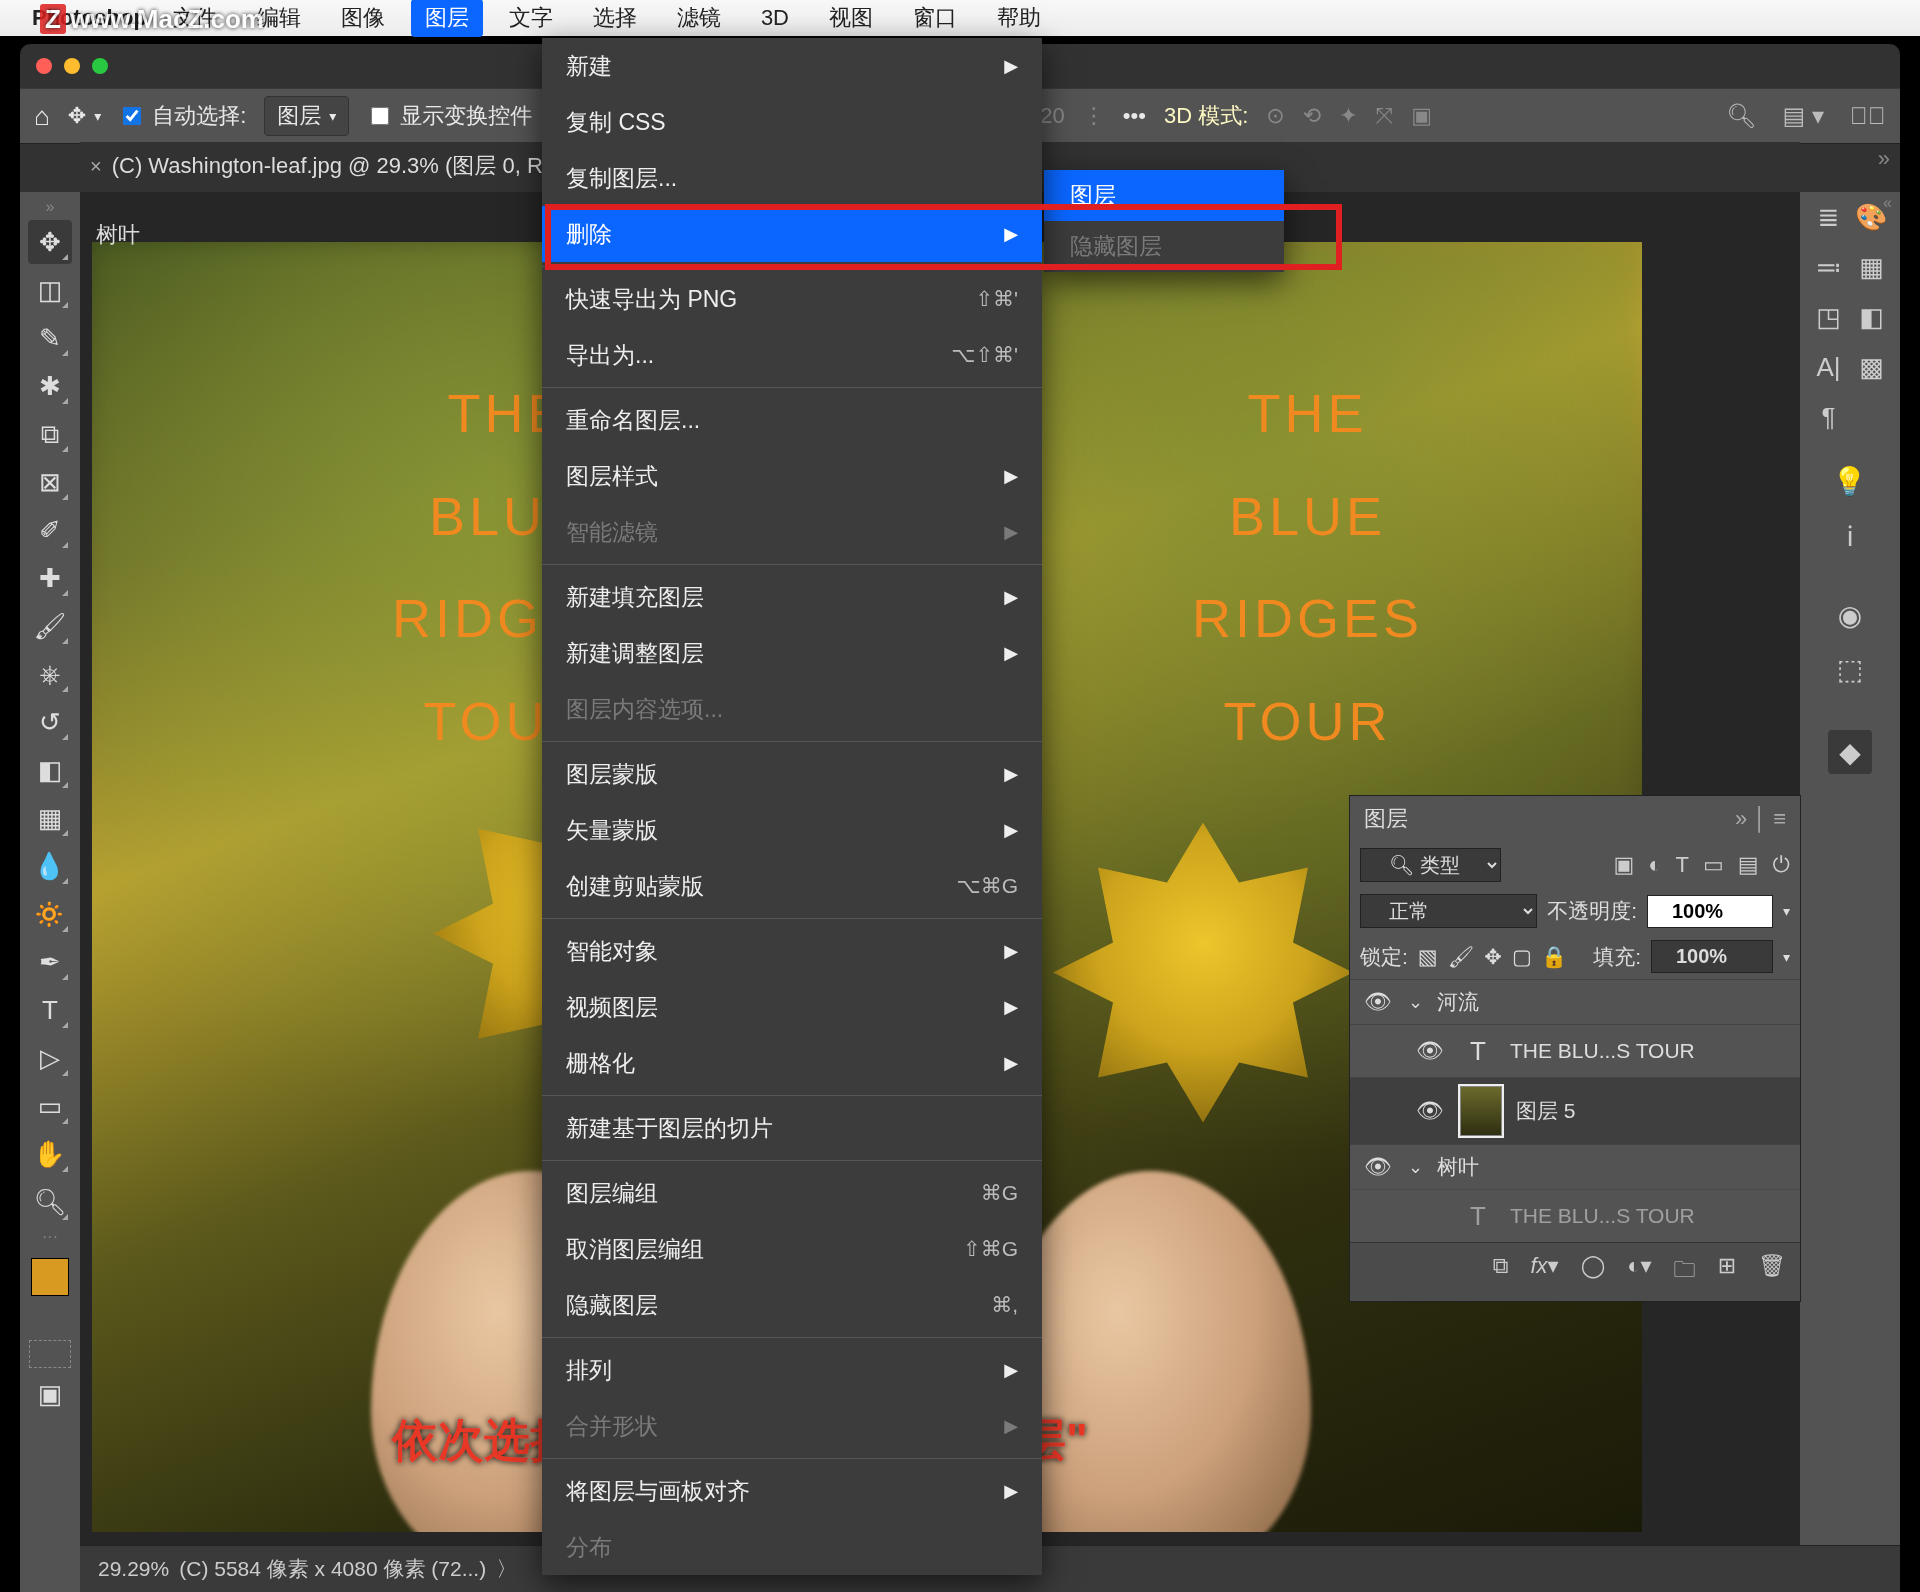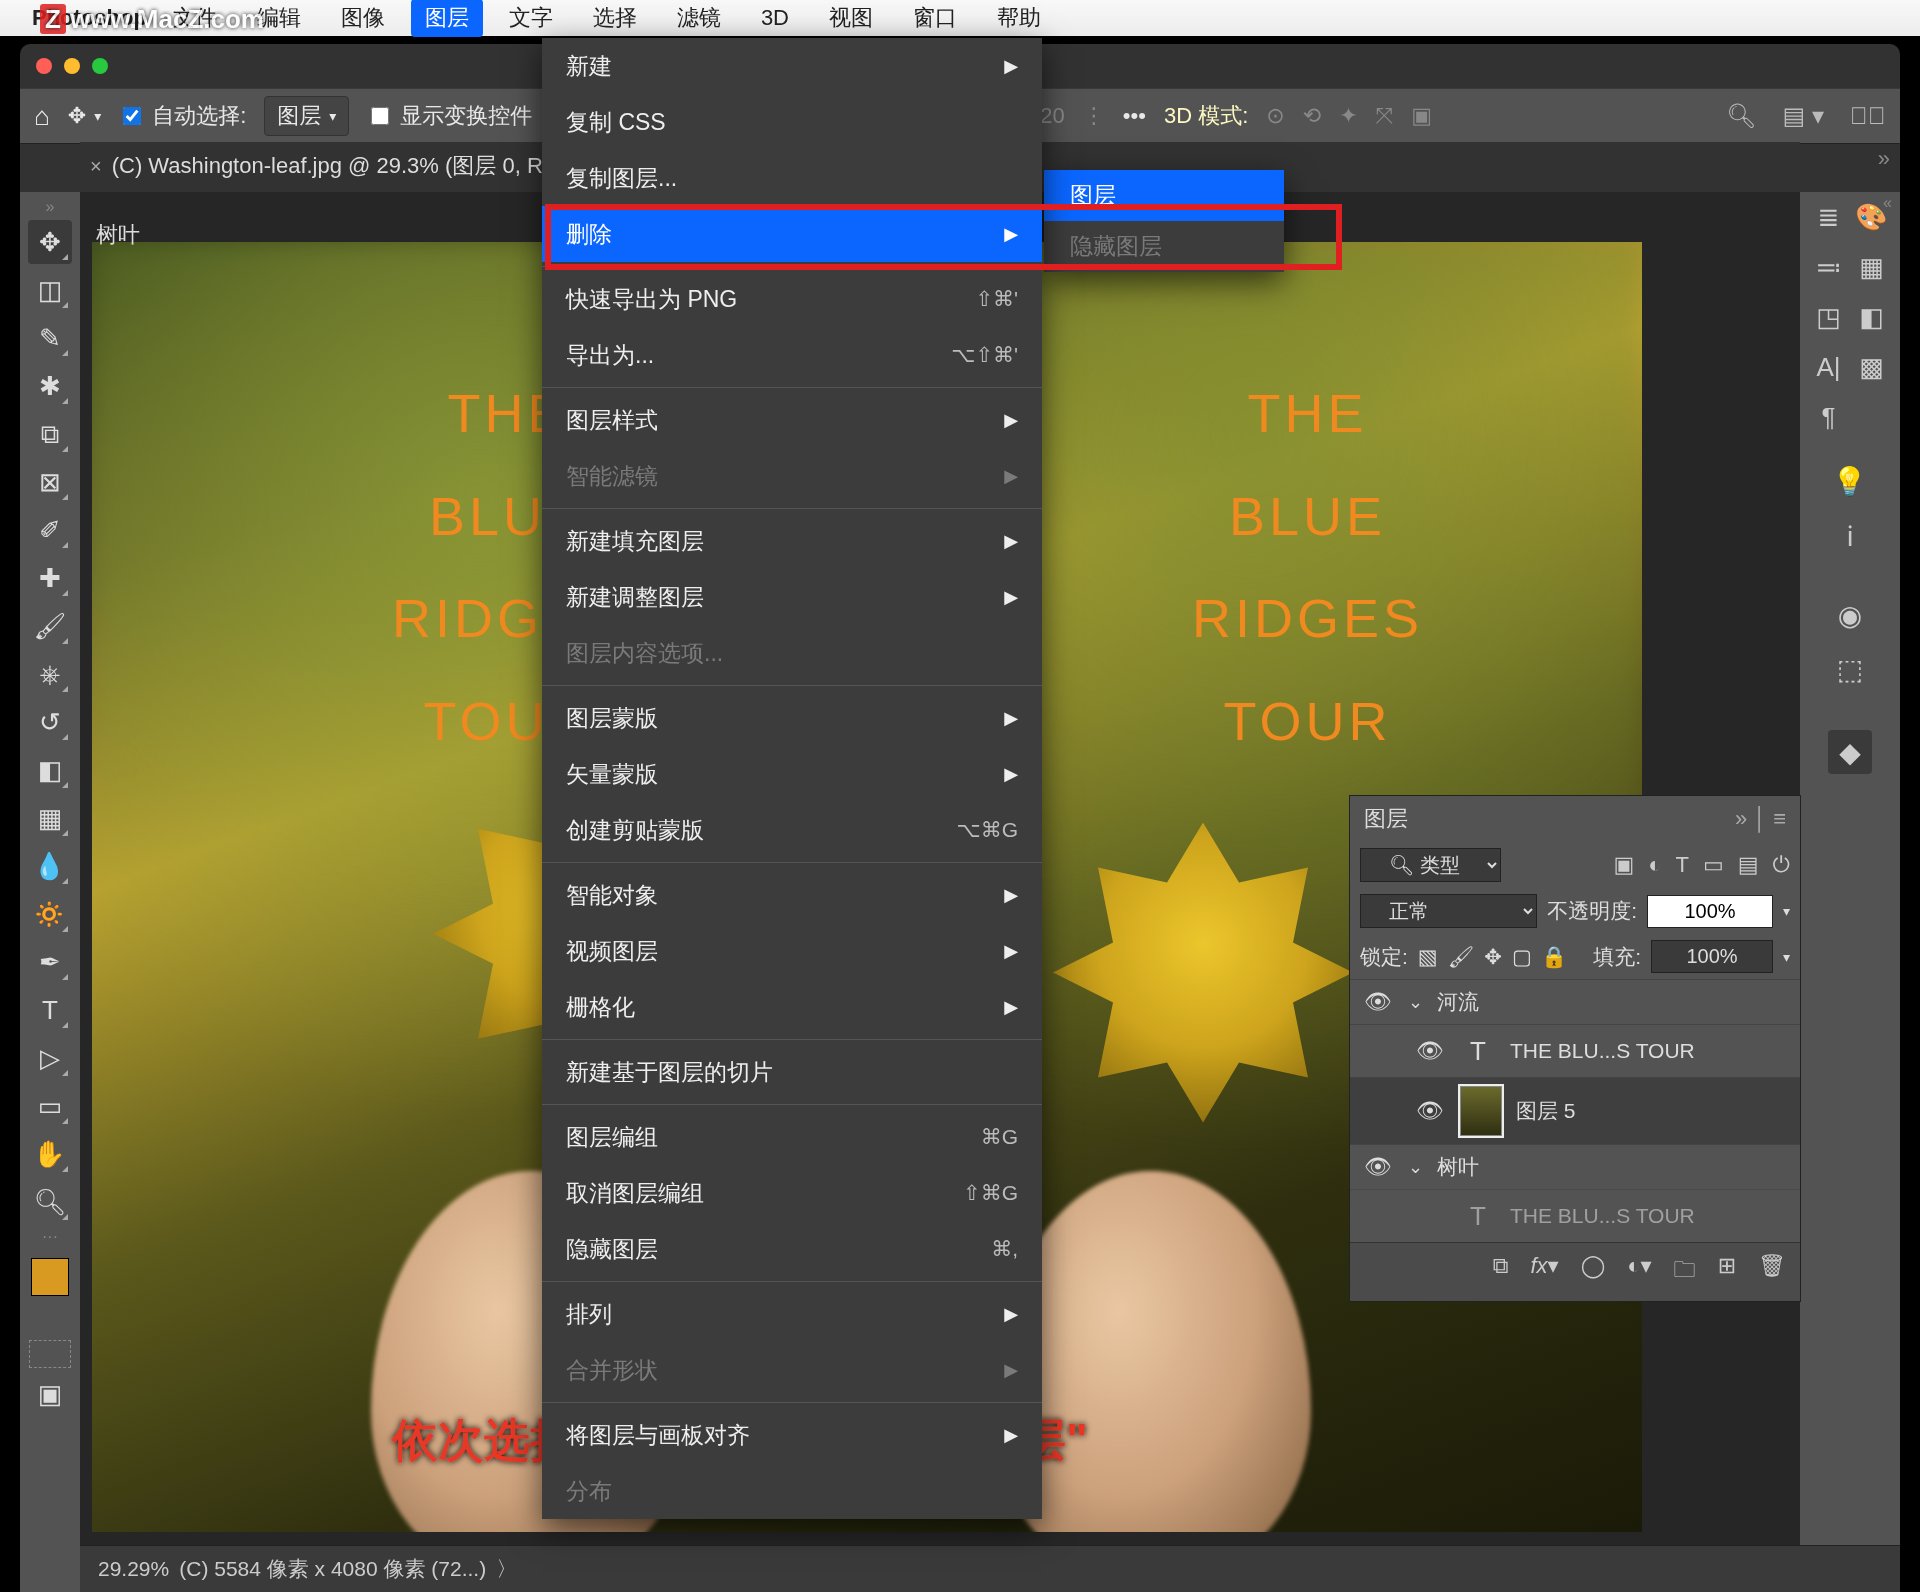--- a/index.html
+++ b/index.html
@@ -70,21 +70,21 @@
 .rail-one{width:38px;height:38px;display:flex;align-items:center;justify-content:center;color:#ccc;font-size:28px;margin:8px auto}
 .rail-layers{width:44px;height:44px;background:#3a3a3a;border-radius:4px}
 .rightrail .chev{position:absolute;right:8px;top:2px;color:#888}
 
 .layers-panel{position:absolute;right:100px;top:752px;width:450px;background:#535353;color:#ddd;font-size:21px;box-shadow:0 0 0 1px #222;z-index:30}
 .layers-panel .head{display:flex;align-items:center;padding:8px 14px;font-size:22px}
 .layers-panel .head .more{margin-left:auto;color:#aaa}
 .lp-row{display:flex;align-items:center;gap:10px;padding:6px 10px}
 .lp-row select,.lp-row input{background:#3a3a3a;border:1px solid #222;color:#ddd;font-size:20px;padding:4px 24px}
 .lp-row .icons{display:flex;gap:14px;color:#ccc;font-size:22px;margin-left:auto}
-.lp-row .opacity{width:76px;text-align:center;background:#fff;color:#000;font-weight:400}
+.lp-row .opacity{width:76px;text-align:left;background:#fff;color:#000;font-weight:700}
 .layer-list{max-height:300px;overflow:hidden}
 .layer{display:flex;align-items:center;gap:14px;padding:8px 12px;border-top:1px solid #444}
 .layer .eye{width:32px;text-align:center;font-size:22px}
 .layer .caret{font-size:18px}
 .layer.child{padding-left:64px}
 .layer .thumb{width:40px;height:48px;background:linear-gradient(#6b6a2c,#2f2f12);border:1px solid #888}
 .layer .T{width:36px;height:36px;display:flex;align-items:center;justify-content:center;font-size:26px}
 .layer.selected{background:#3f3f3f}
 .layer.selected .thumb{outline:2px solid #eee}
 .lp-foot{display:flex;justify-content:flex-end;gap:22px;padding:10px 14px;border-top:1px solid #333;background:#4b4b4b;font-size:22px;color:#ccc}
@@ -334,20 +334,23 @@
     <div class="row">
       <span>快速导出为 PNG</span>
       <span class="sc">⇧⌘'</span>
     </div>
     <div class="row">
       <span>导出为...</span>
       <span class="sc">⌥⇧⌘'</span>
     </div>
     <hr>
     <div class="row">
+      <span>重命名图层...</span>
+    </div>
+    <div class="row">
       <span>图层样式</span>
       <span class="arrow">▶</span>
     </div>
     <div class="row disabled">
       <span>智能滤镜</span>
       <span class="arrow">▶</span>
     </div>
     <hr>
     <div class="row">
       <span>新建填充图层</span>

